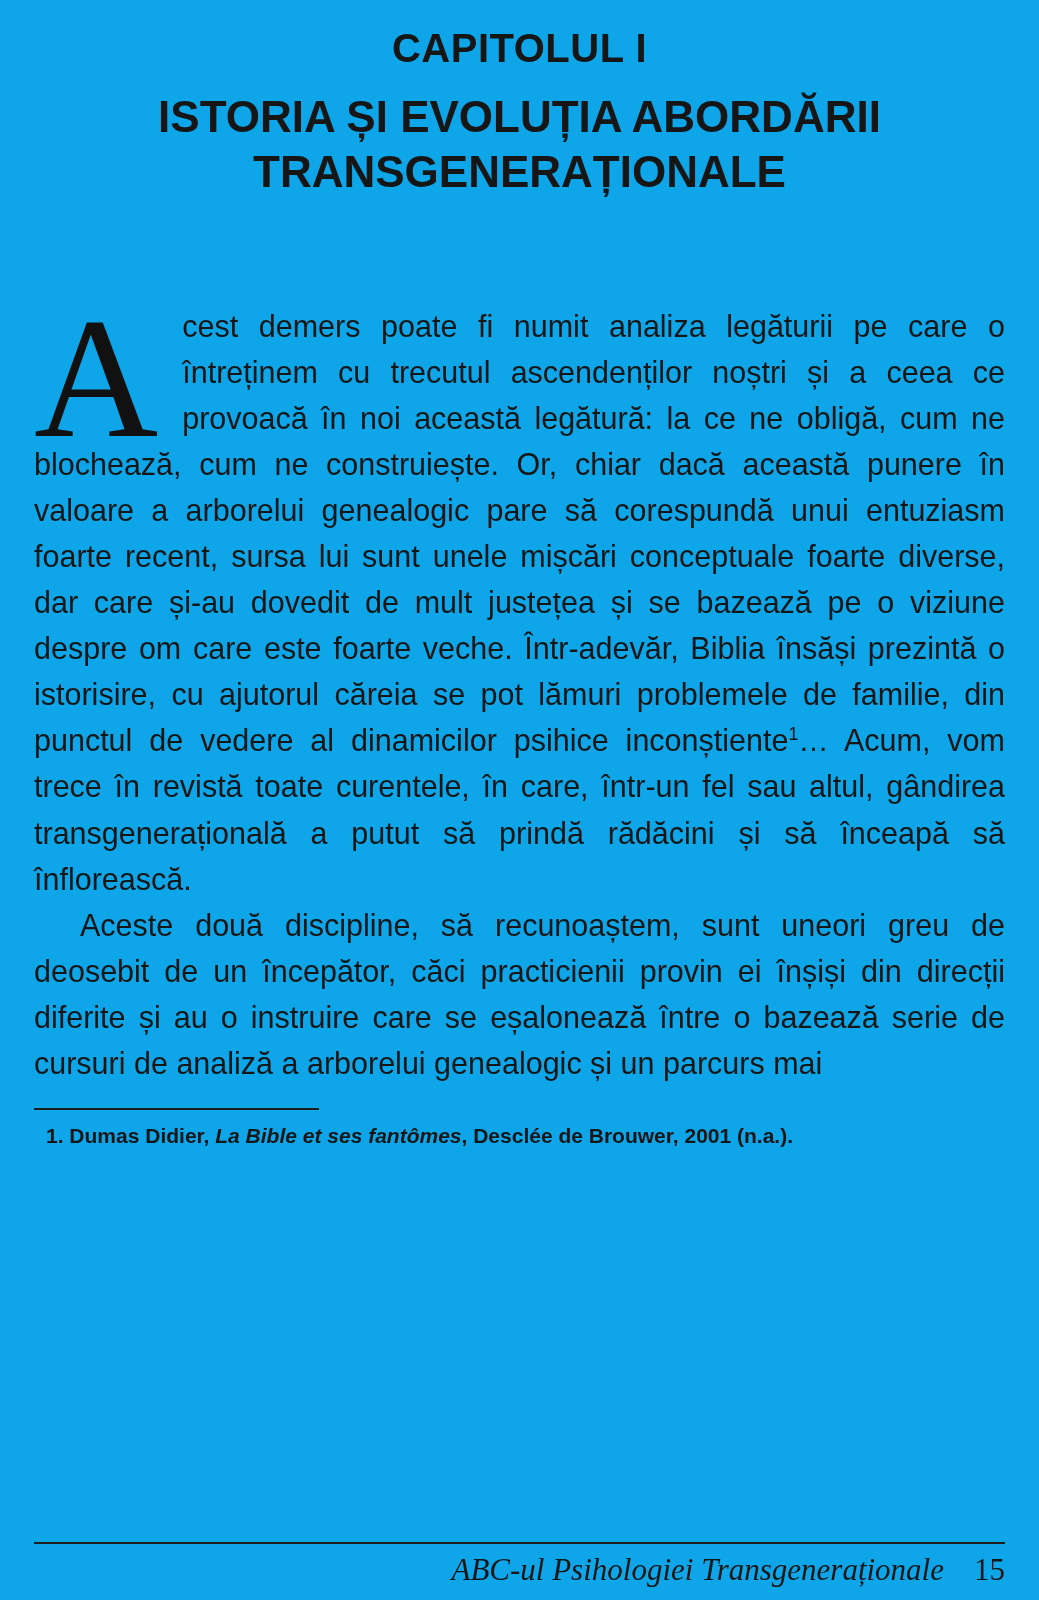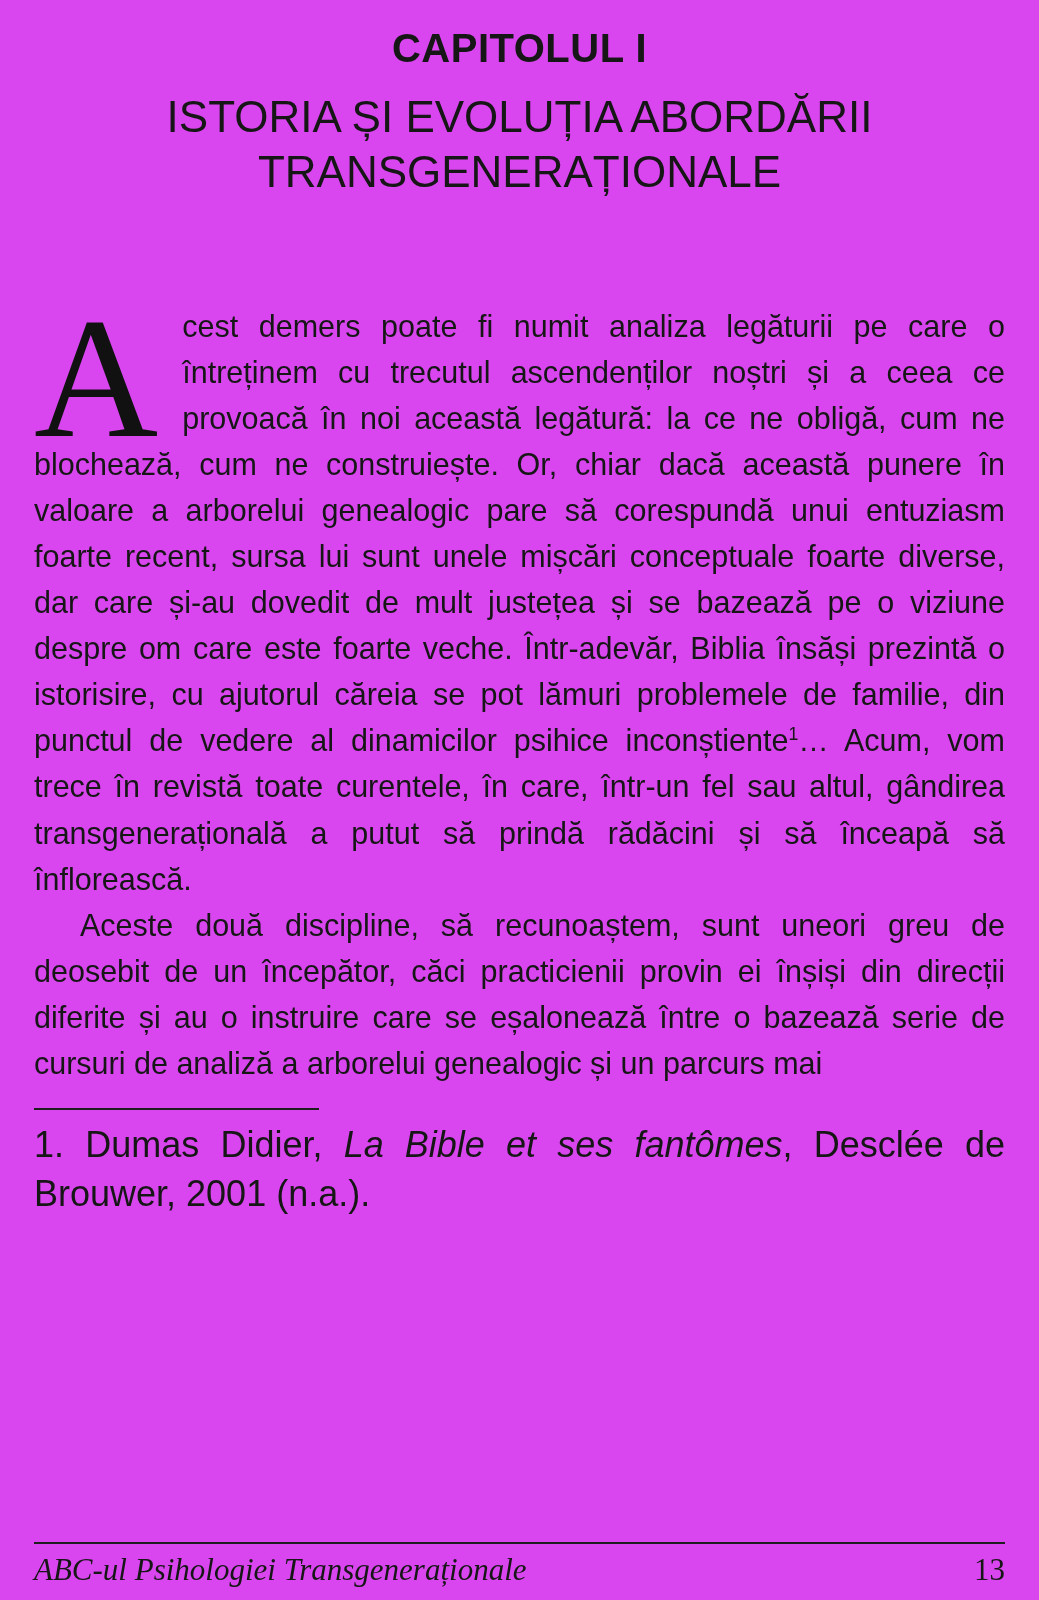--- a/index.html
+++ b/index.html
@@ -13,34 +13,34 @@
     font-family: "Liberation Sans", sans-serif;
     color: #161616;
   }
   .page {
     position: relative;
     box-sizing: border-box;
     width: 1039px;
     height: 1600px;
     padding: 20px 34px 0 34px;
     overflow: hidden;
-    background: #d946ef;
+    background: #0ea5e9;
   }
   .chapter-header {
     text-align: center;
   }
   .chapter-label {
     font-size: 40px;
     font-weight: 700;
     letter-spacing: 0.5px;
     margin: 6px 0 18px 0;
   }
   .chapter-title {
     font-size: 44px;
-    font-weight: 400;
+    font-weight: 700;
     line-height: 1.25;
     margin: 0 auto;
     max-width: 880px;
   }
   .para {
     font-size: 30.5px;
     line-height: 1.51;
     text-align: justify;
     margin: 0;
   }
@@ -70,42 +70,43 @@
   .indent {
     text-indent: 46px;
   }
   .footnote-rule {
     width: 285px;
     height: 2px;
     background: #1d1d1d;
     margin: 22px 0 10px 0;
   }
   .footnote {
-    font-size: 36px;
+    font-size: 21px;
     line-height: 1.38;
     text-align: justify;
-    margin: 0;
+    margin: 12px;
+    font-weight: bold;
   }
   .footnote em {
     font-style: italic;
   }
   .page-footer-wrap {
     position: absolute;
     left: 34px;
     right: 34px;
     bottom: 12px;
   }
   .footer-rule {
     height: 2px;
     background: #1d1d1d;
     margin-bottom: 8px;
   }
   .page-footer {
     display: flex;
-    justify-content: space-between;
+    justify-content: flex-end;
     align-items: baseline;
     gap: 30px;
     font-family: "Liberation Serif", serif;
     font-size: 31px;
     color: #161616;
   }
   .running-title {
     font-style: italic;
   }
   .page-number {
@@ -132,17 +133,17 @@
 
     <p class="footnote"><span>1.</span>
       <span>Dumas Didier,</span>
       <em>La Bible et ses fantômes</em><span>, Desclée de Brouwer, 2001 (n.a.).</span></p>
   </main>
 
   <footer class="page-footer-wrap">
     <div class="footer-rule"></div>
     <div class="page-footer">
       <span class="running-title">ABC-ul Psihologiei Transgeneraționale</span>
-      <span class="page-number">13</span>
+      <span class="page-number">15</span>
     </div>
   </footer>
 
 </div>
 
 </body></html>

